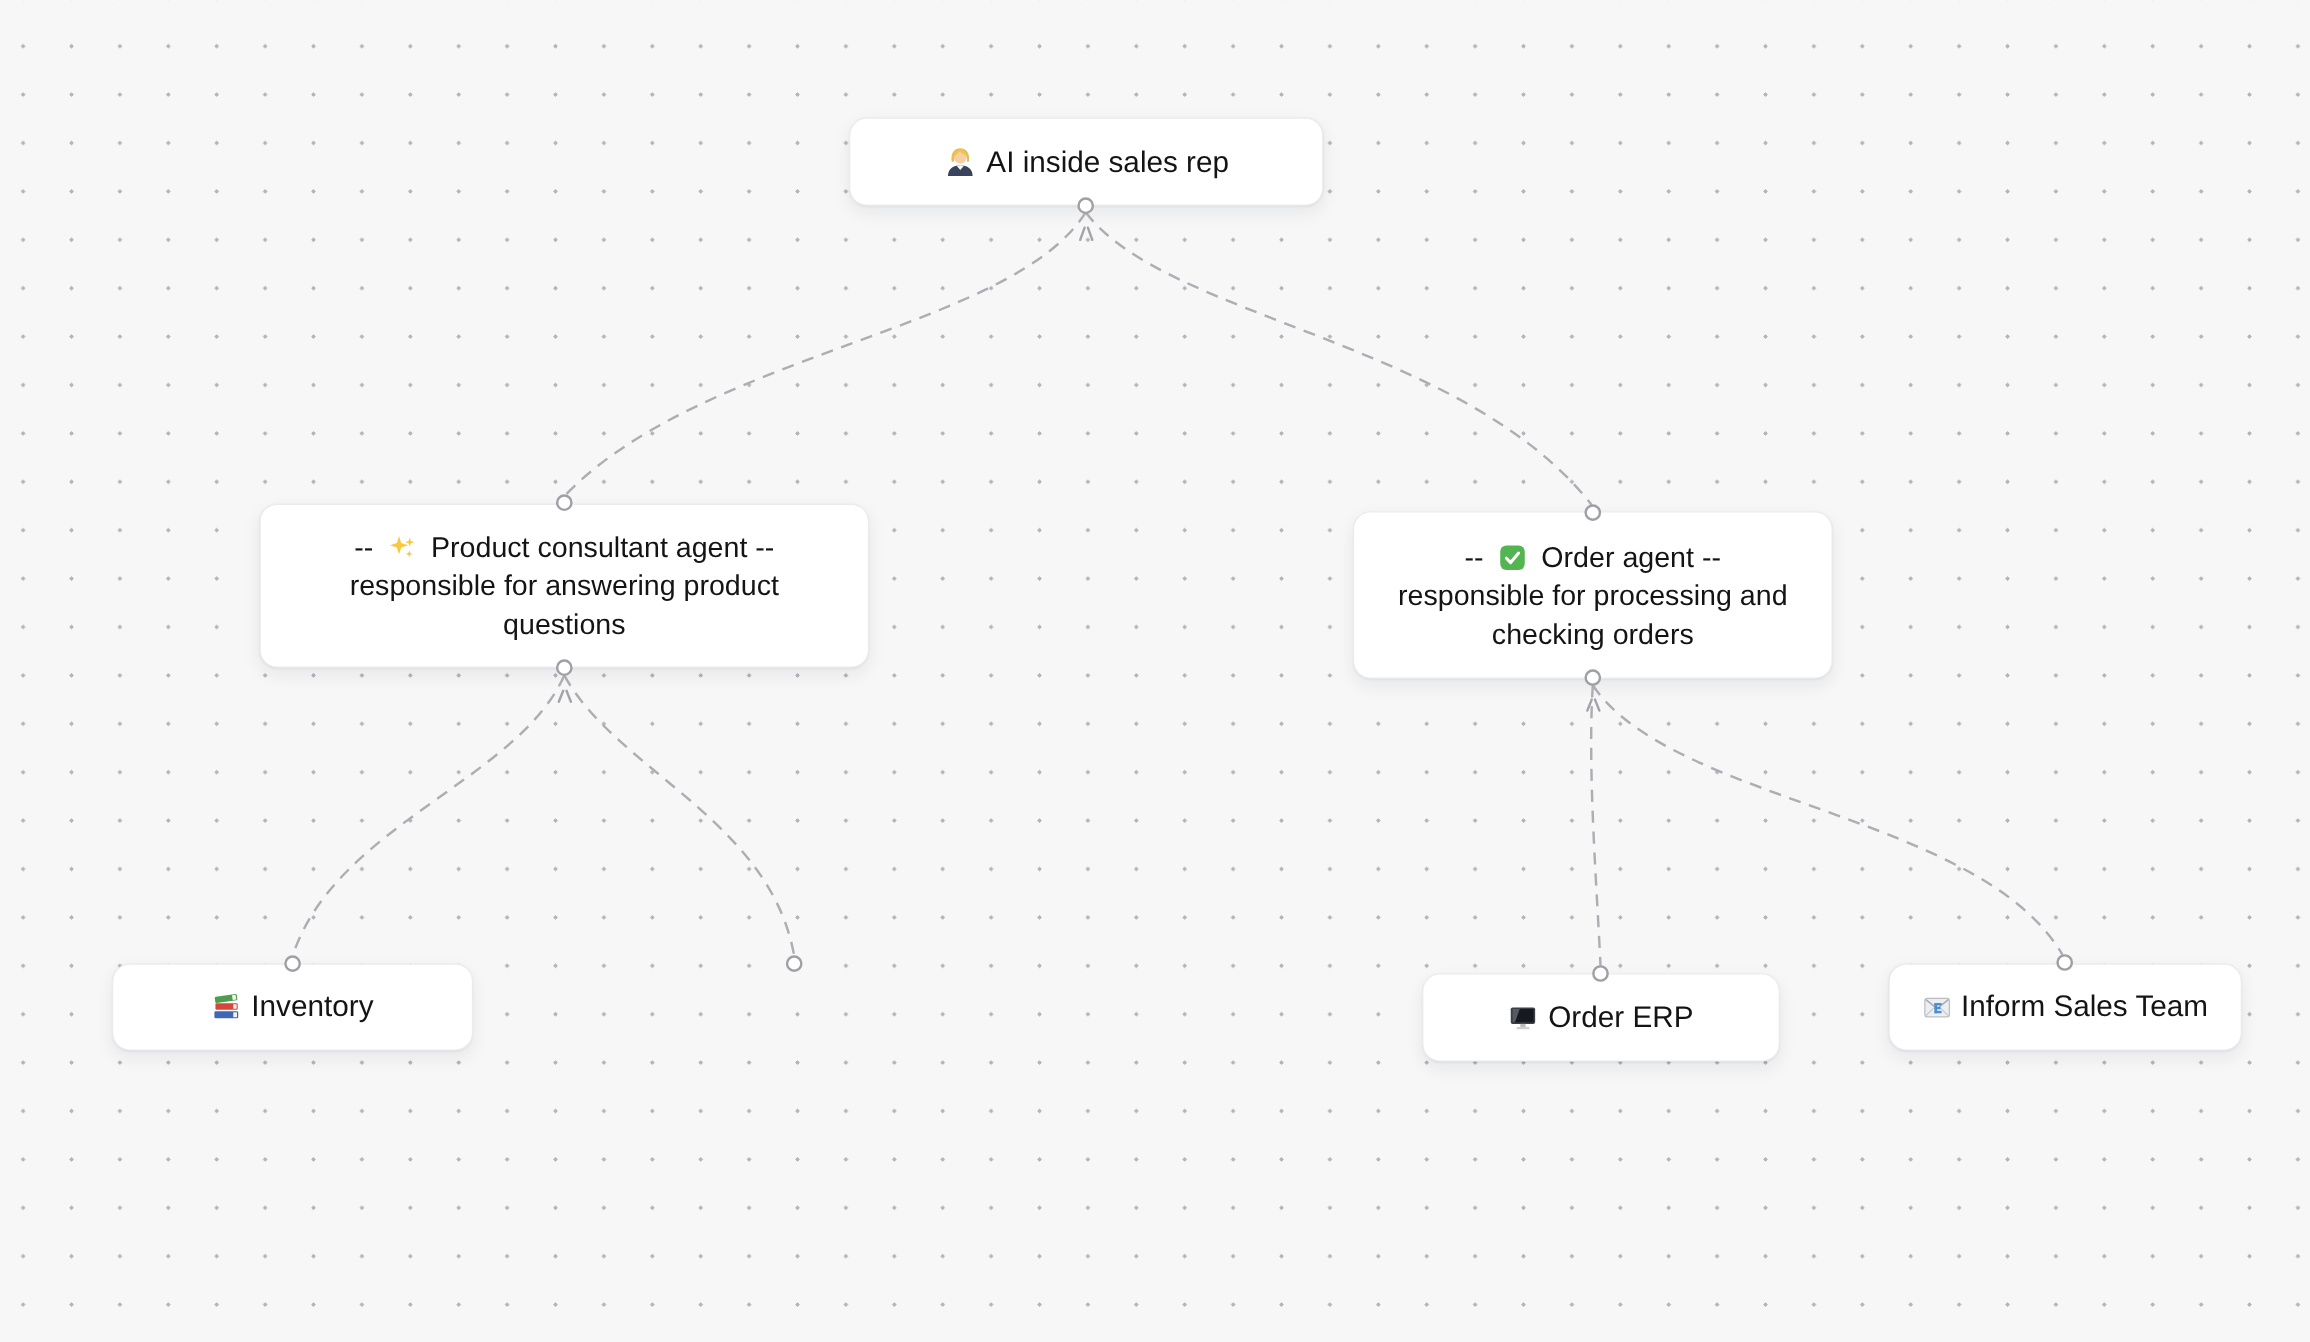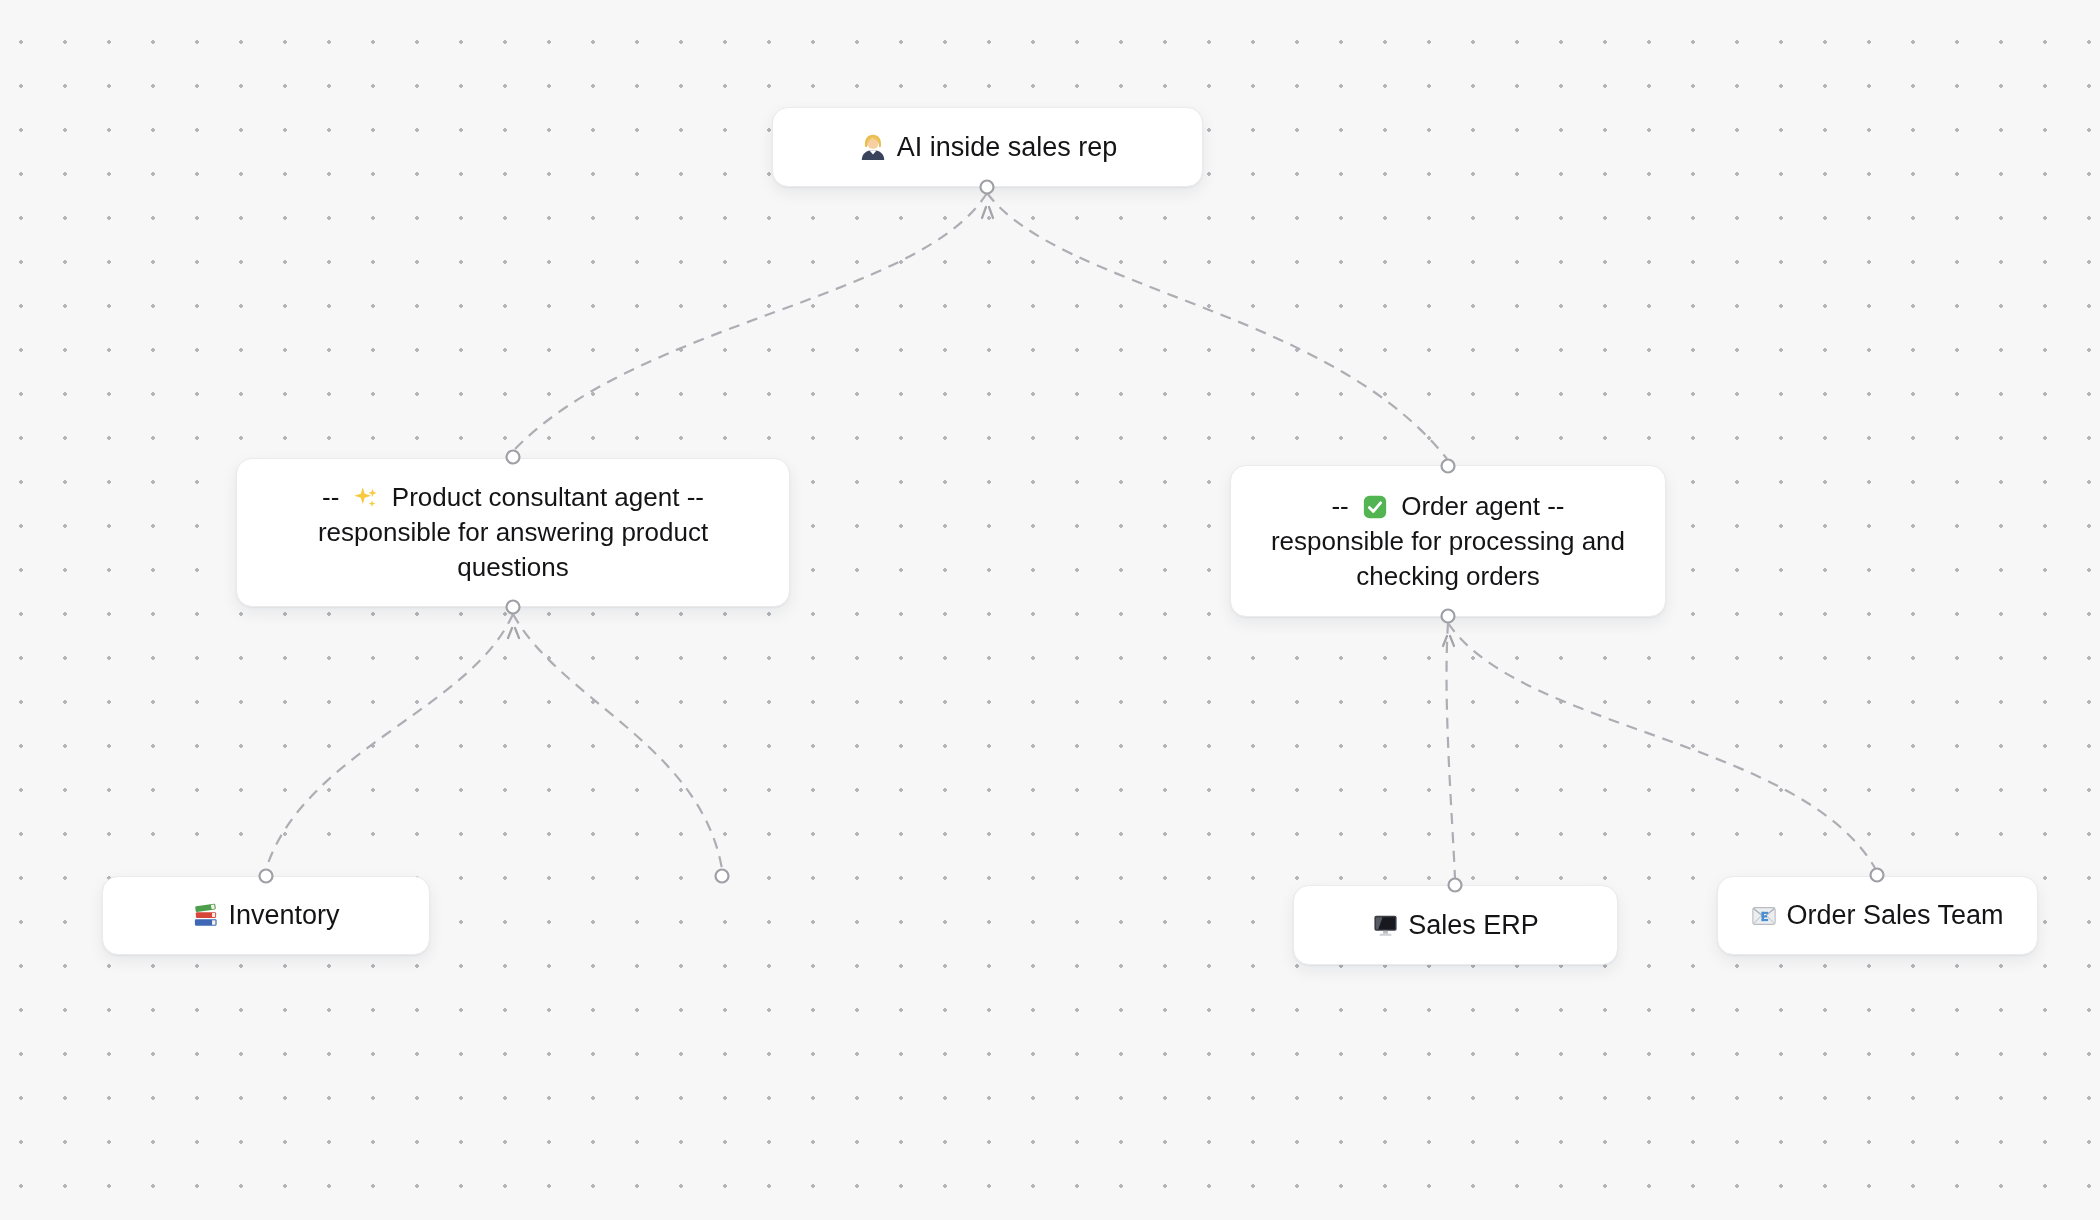--- a/index.html
+++ b/index.html
@@ -119,40 +119,40 @@
     <div class="row">
       <span class="icon">
         <svg width="27" height="27" viewBox="0 0 28 28">
           <rect x="2.5" y="4" width="23" height="15.5" rx="1.8" fill="#3a3e45"></rect>
           <rect x="4" y="5.5" width="20" height="12.5" fill="#17191e"></rect>
           <path d="M4 5.5 L11 5.5 L6.5 18 L4 18 Z" fill="#555a63"></path>
           <rect x="11.5" y="19.5" width="5" height="3" fill="#b9bcc1"></rect>
           <path d="M8.5 22.5 L19.5 22.5 L20.5 24.5 L7.5 24.5 Z" fill="#cdd0d4"></path>
         </svg>
       </span>
-      <span>Sales ERP</span>
+      <span>Order ERP</span>
     </div>
   </div>
 
   <div class="node leaf" id="node-inform">
     <div class="row">
       <span class="icon">
         <svg width="26" height="26" viewBox="0 0 28 28">
           <rect x="2" y="5" width="24" height="18" rx="2" fill="#eceef0" stroke="#b9bdc3" stroke-width="1.2"></rect>
           <path d="M3 6.2 L14 15 L25 6.2" fill="none" stroke="#a7acb4" stroke-width="1.4"></path>
           <path d="M3 22 L10.5 14.5 M25 22 L17.5 14.5" fill="none" stroke="#c6cad0" stroke-width="1.2"></path>
           <g fill="#4a8fd4">
             <rect x="11.4" y="9.5" width="2.6" height="10"></rect>
             <rect x="11.4" y="9.5" width="7" height="2.3"></rect>
             <rect x="11.4" y="13.3" width="6" height="2.3"></rect>
             <rect x="11.4" y="17.2" width="7" height="2.3"></rect>
           </g>
         </svg>
       </span>
-      <span>Order Sales Team</span>
+      <span>Inform Sales Team</span>
     </div>
   </div>
 
   <svg class="overlay" viewBox="0 0 2100 1220">
 
     <path class="edge" d="M 987 193 C 920 300, 640 320, 514 450"></path>
     <path class="edge" d="M 987 193 C 1060 290, 1330 310, 1447 459"></path>
     <path class="edge" d="M 513 614 C 470 710, 305 750, 266 869"></path>
     <path class="edge" d="M 513 614 C 560 700, 700 745, 722 869"></path>
     <path class="edge" d="M 1448 623 C 1443 700, 1452 810, 1455 878"></path>

